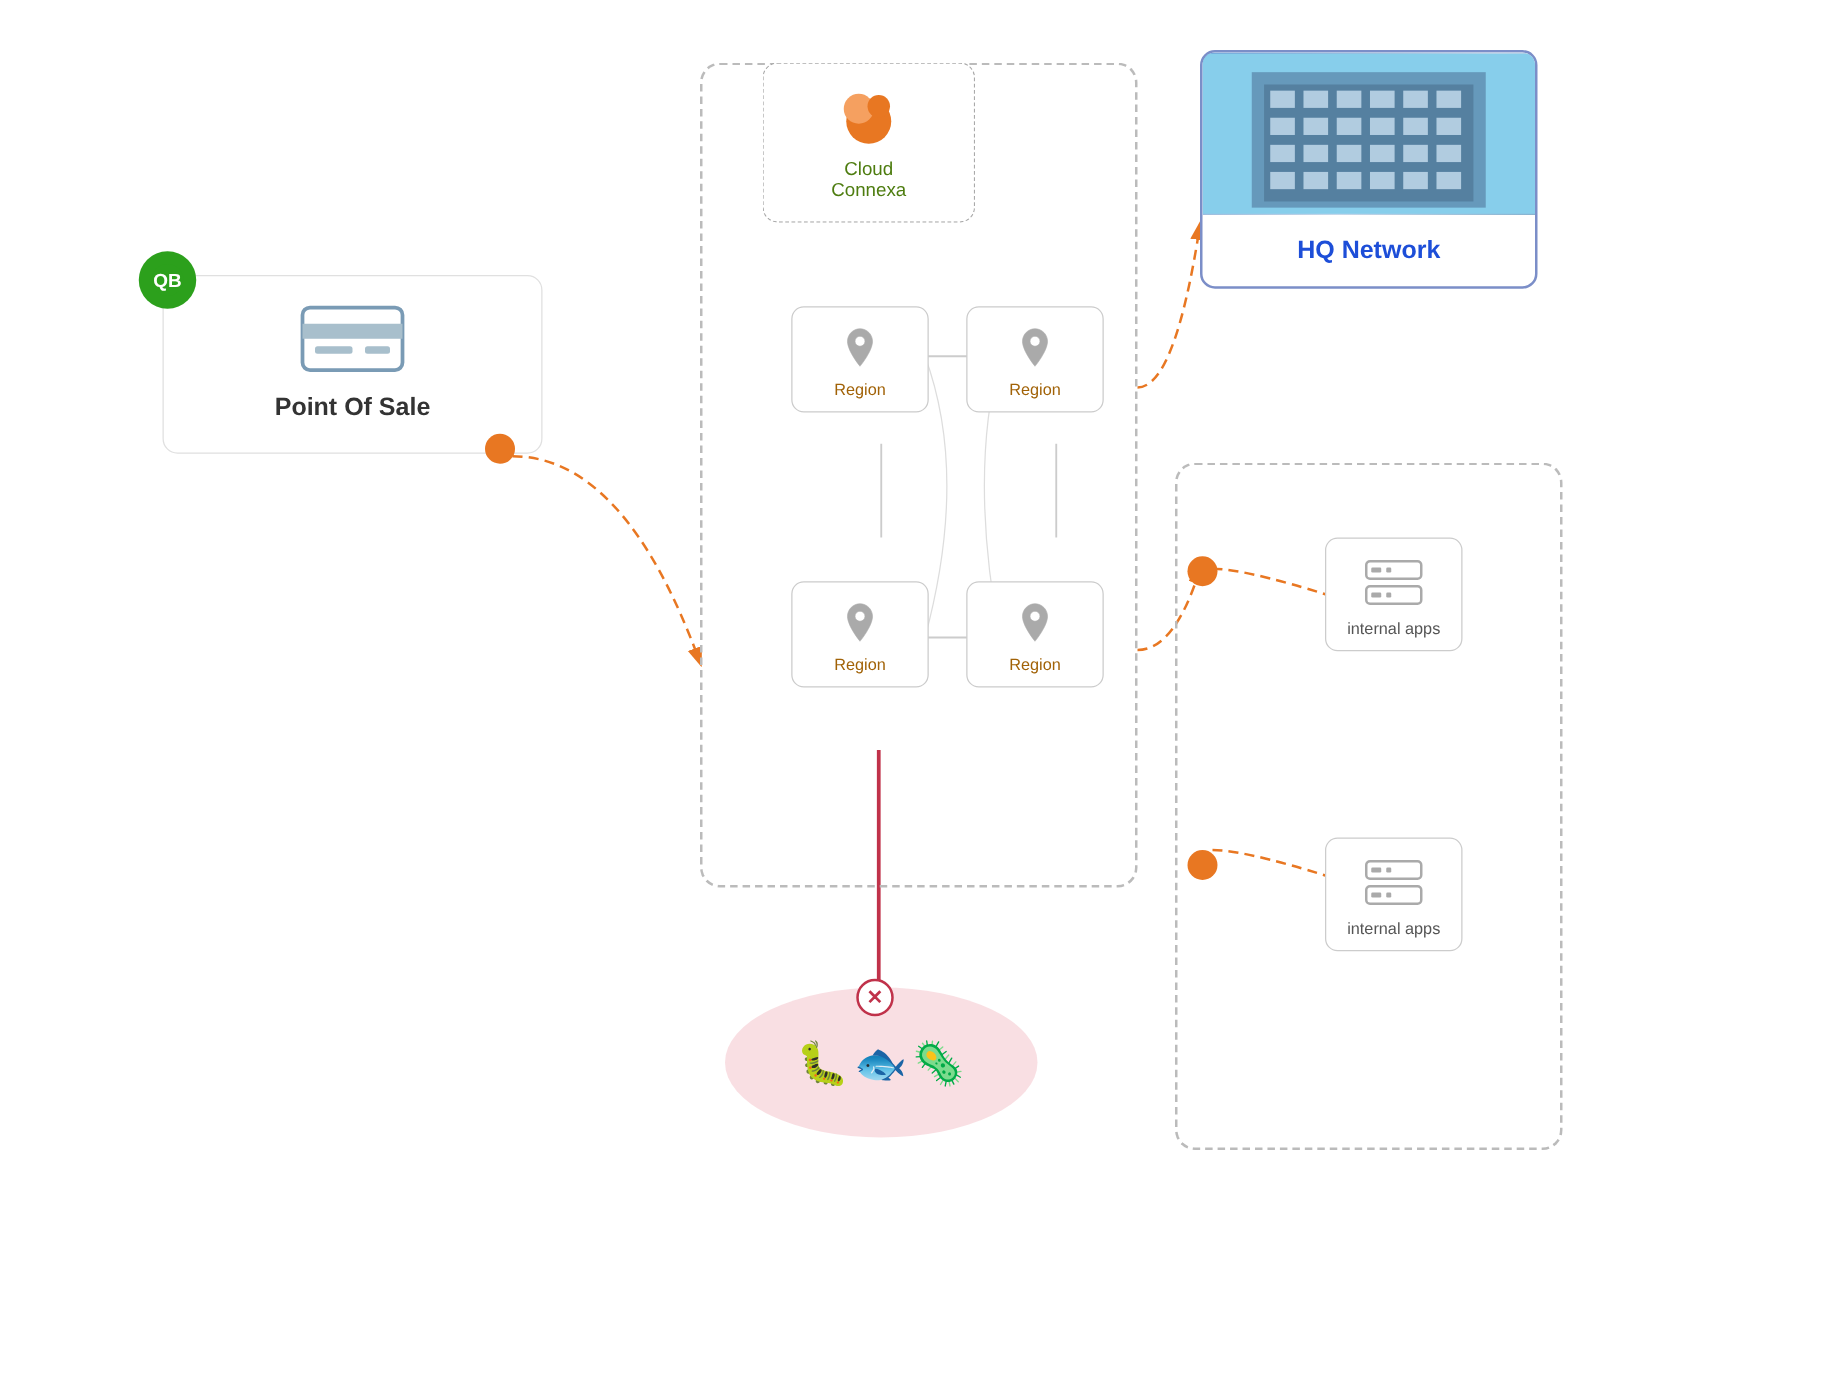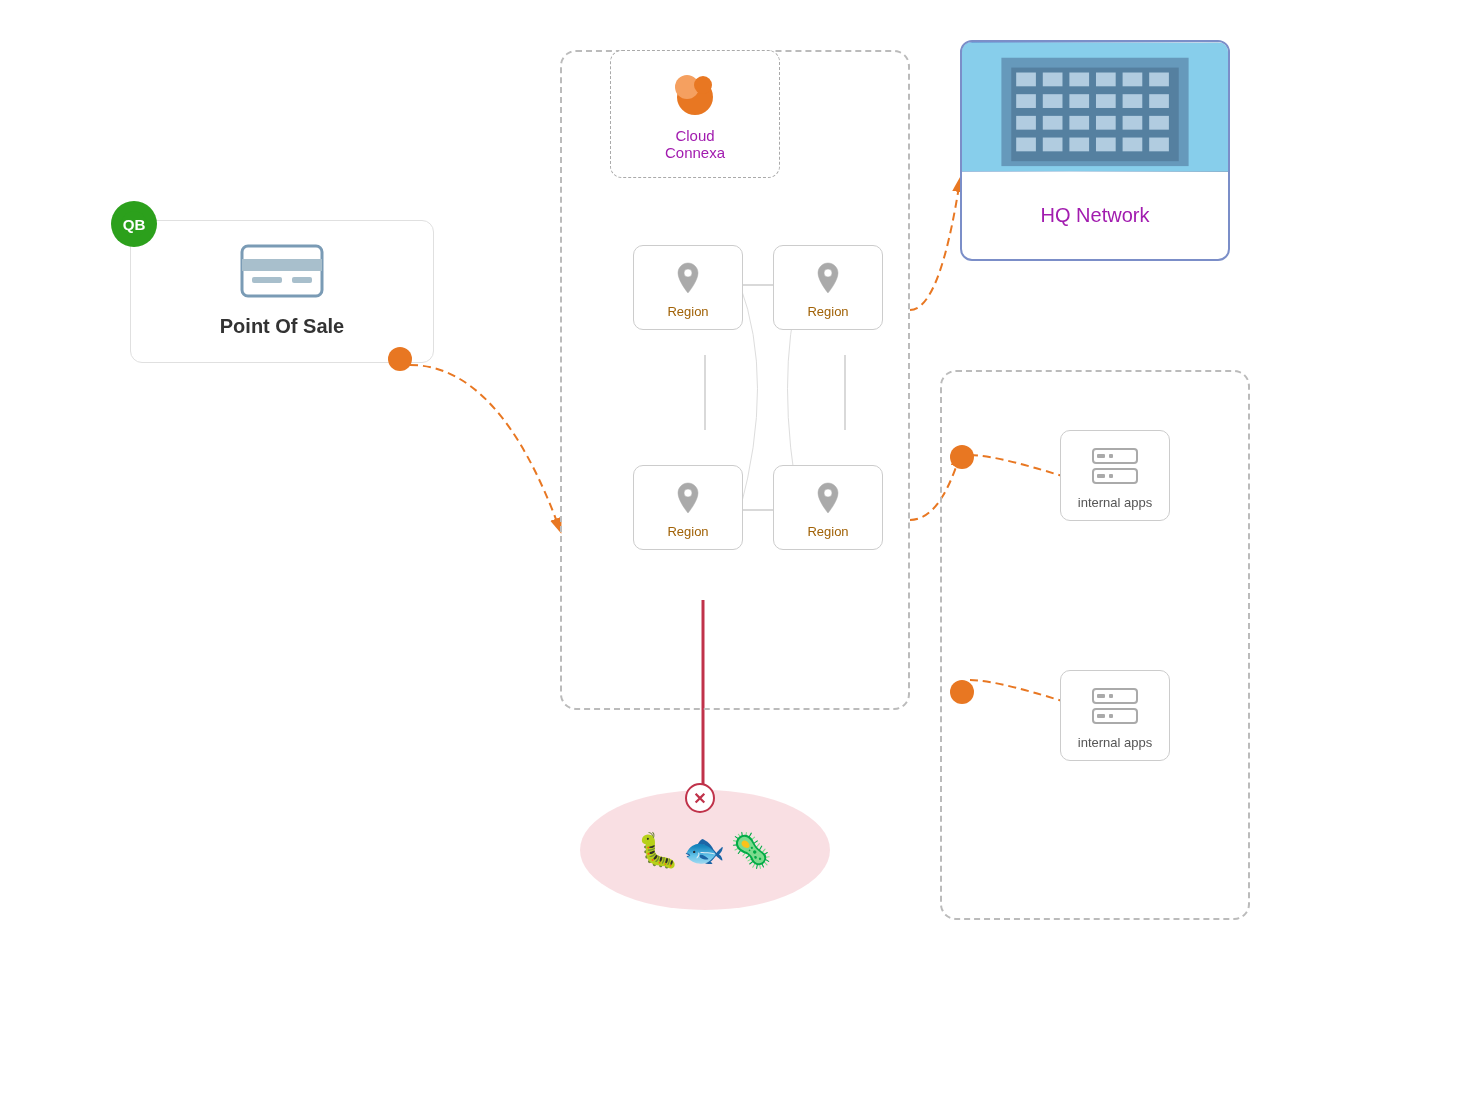--- a/index.html
+++ b/index.html
@@ -71,21 +71,21 @@
       border: 1.5px dashed #aaa;
       border-radius: 12px;
       padding: 16px;
       display: flex;
       flex-direction: column;
       align-items: center;
       gap: 10px;
     }
     .cloud-connexa-label {
       font-size: 15px;
-      color: #a21caf;
+      color: #4d7c0f;
       text-align: center;
     }
 
     
     .main-container {
       position: absolute;
       top: 50px;
       left: 560px;
       width: 350px;
       height: 660px;
@@ -142,24 +142,24 @@
     }
     .hq-image {
       width: 100%;
       height: 130px;
       background: linear-gradient(135deg, #6a9fd8 0%, #a8c4e0 40%, #c5d8ea 60%, #87b3d0 100%);
       position: relative;
       overflow: hidden;
     }
     .hq-label {
       font-size: 20px;
-      font-weight: 400;
-      color: #a21caf;
+      font-weight: 700;
+      color: #1d4ed8;
       text-align: center;
-      padding: 32px;
+      padding: 17px;
     }
 
     
     .right-container {
       position: absolute;
       top: 370px;
       left: 940px;
       width: 310px;
       height: 550px;
       border: 2px dashed #bbb;

